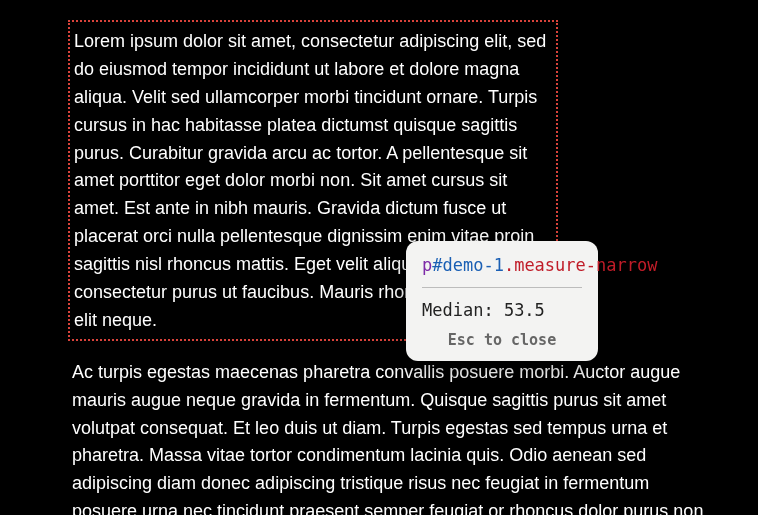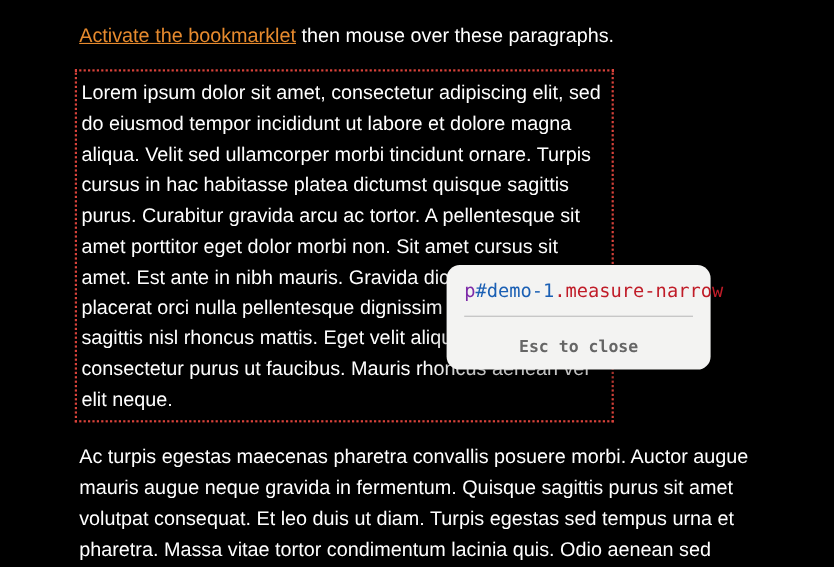--- a/index.html
+++ b/index.html
@@ -42,21 +42,21 @@
   .narrow {
     max-width: 490px;
     border: 2px dotted #d9433b;
     padding: 6px 4px 4px 4px;
     margin-left: -4px;
   }
   .tooltip {
     position: absolute;
     left: 406px;
     top: 241px;
-    width: 240px;
+    width: 192px;
     background: #f3f3f2;
     color: #222;
     border-radius: 12px;
     box-shadow: 0 8px 24px rgba(0,0,0,0.35);
     font-family: ui-monospace, SFMono-Regular, Menlo, Monaco, Consolas, monospace;
     font-size: 17px;
     padding: 14px 16px 10px 16px;
   }
   .tooltip .sel {
     padding-bottom: 12px;
@@ -76,28 +76,28 @@
     font-size: 15px;
     padding: 8px 0 2px 0;
     font-weight: bold;
   }
 </style>
 </head>
 <body>
 
 <div class="container">
 
-  <p class="intro">
-    <a href="#">Activate the bookmarklet</a><span> then mouse over these paragraphs.</span>
-  </p>
 
   <p class="para narrow" id="demo-1">Lorem ipsum dolor sit amet, consectetur adipiscing elit, sed do eiusmod tempor incididunt ut labore et dolore magna aliqua. Velit sed ullamcorper morbi tincidunt ornare. Turpis cursus in hac habitasse platea dictumst quisque sagittis purus. Curabitur gravida arcu ac tortor. A pellentesque sit amet porttitor eget dolor morbi non. Sit amet cursus sit amet. Est ante in nibh mauris. Gravida dictum fusce ut placerat orci nulla pellentesque dignissim enim vitae proin sagittis nisl rhoncus mattis. Eget velit aliquet sagittis id consectetur purus ut faucibus. Mauris rhoncus aenean vel elit neque.</p>
 
   <p class="para">Ac turpis egestas maecenas pharetra convallis posuere morbi. Auctor augue mauris augue neque gravida in fermentum. Quisque sagittis purus sit amet volutpat consequat. Et leo duis ut diam. Turpis egestas sed tempus urna et pharetra. Massa vitae tortor condimentum lacinia quis. Odio aenean sed adipiscing diam donec adipiscing tristique risus nec feugiat in fermentum posuere urna nec tincidunt praesent semper feugiat or rhon­cus dolor purus non enim praesent. Eu non diam phasellus vestibulum lorem sed risus. Neque ornare aenean euismod elementum nisi quis eleifend quam adipiscing vitae proin sagittis id libero enim. Ultrices eros in cursus turpis massa tincidunt. Vitae auctor eu augue ut. Vulputate eu scelerisque felis imperdiet proin fermentum leo vel. Est sit amet facilisis magna etiam.</p>
 
 </div>
 
 <div class="tooltip">
   <div class="sel">
     <span class="tag">p</span><span class="id">#demo-1</span><span class="cls">.measure-narrow</span>
   </div>
+  <div class="stat">
+    <span>Median: </span><span>53.5</span>
+  </div>
   <div class="hint">Esc to close</div>
 </div>
 
 </body></html>

